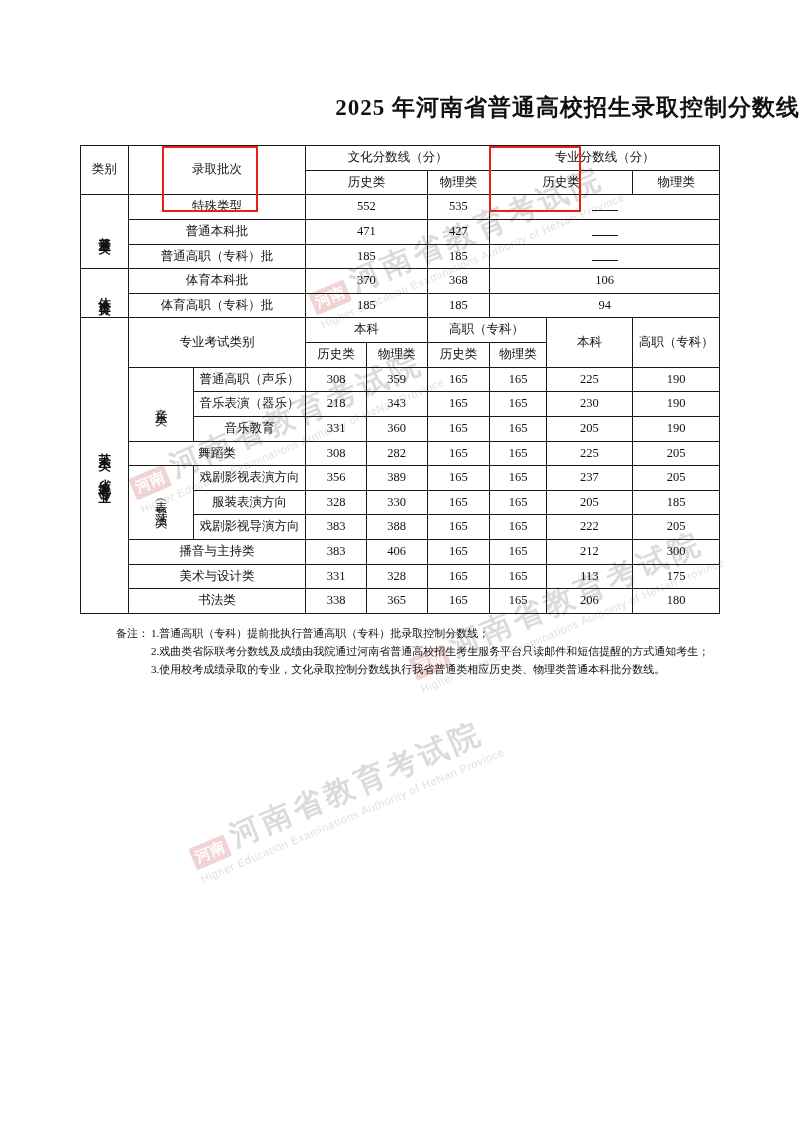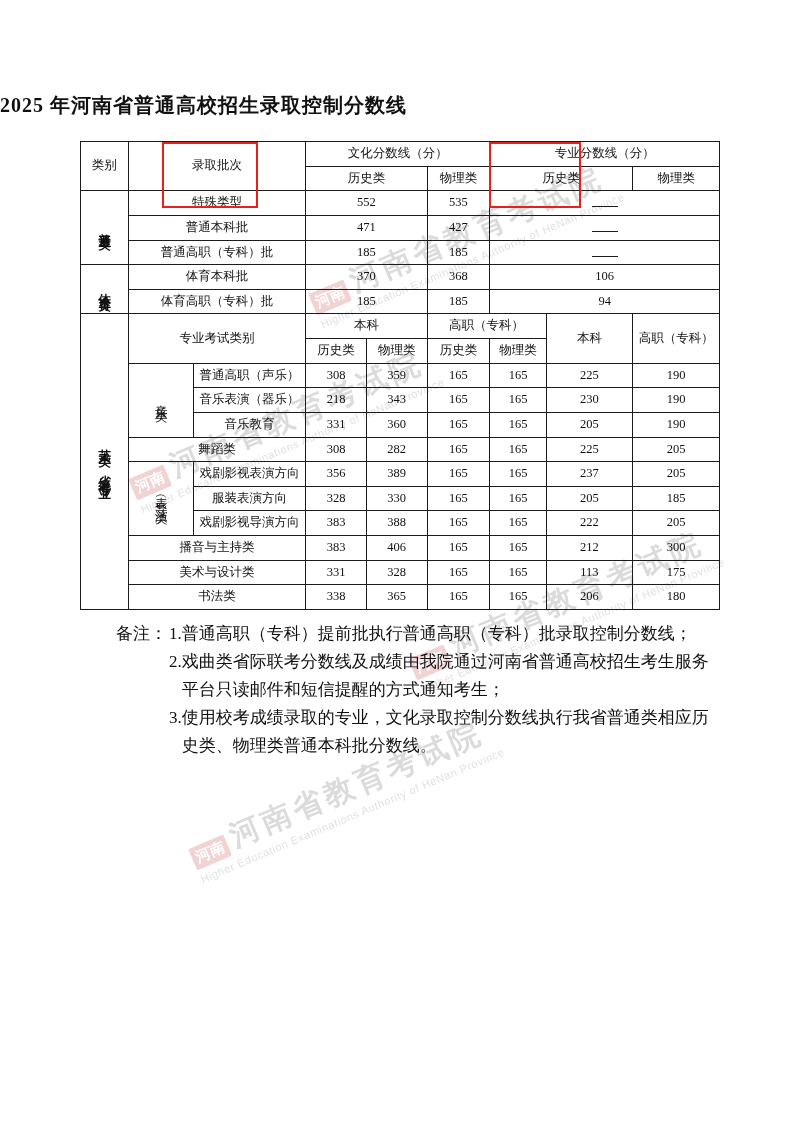--- a/index.html
+++ b/index.html
@@ -14,22 +14,22 @@
     color: #111111;
     position: relative;
     overflow: hidden;
   }
   .page {
     position: relative;
     width: 800px;
     height: 1121px;
   }
   .doc-title {
-    text-align: left;
-    font-size: 20px;
+    text-align: right;
+    font-size: 23px;
     font-weight: bold;
     letter-spacing: 1px;
     padding-top: 92px;
     padding-bottom: 22px;
     font-family: "Liberation Serif", "DejaVu Serif", serif;
   }
   .table-wrap {
     width: 640px;
     margin: 0 auto;
     position: relative;
@@ -95,21 +95,21 @@
   }
   #redbox-music-right {
     left: 409px;
     top: 1px;
     width: 92px;
     height: 66px;
   }
   .notes {
     width: 640px;
     margin: 10px auto 0 auto;
-    font-size: 17px;
+    font-size: 11px;
     line-height: 1.65;
     color: #111;
     position: relative;
   }
   .notes-row {
     display: flex;
     align-items: flex-start;
   }
   .notes-label {
     white-space: nowrap;

